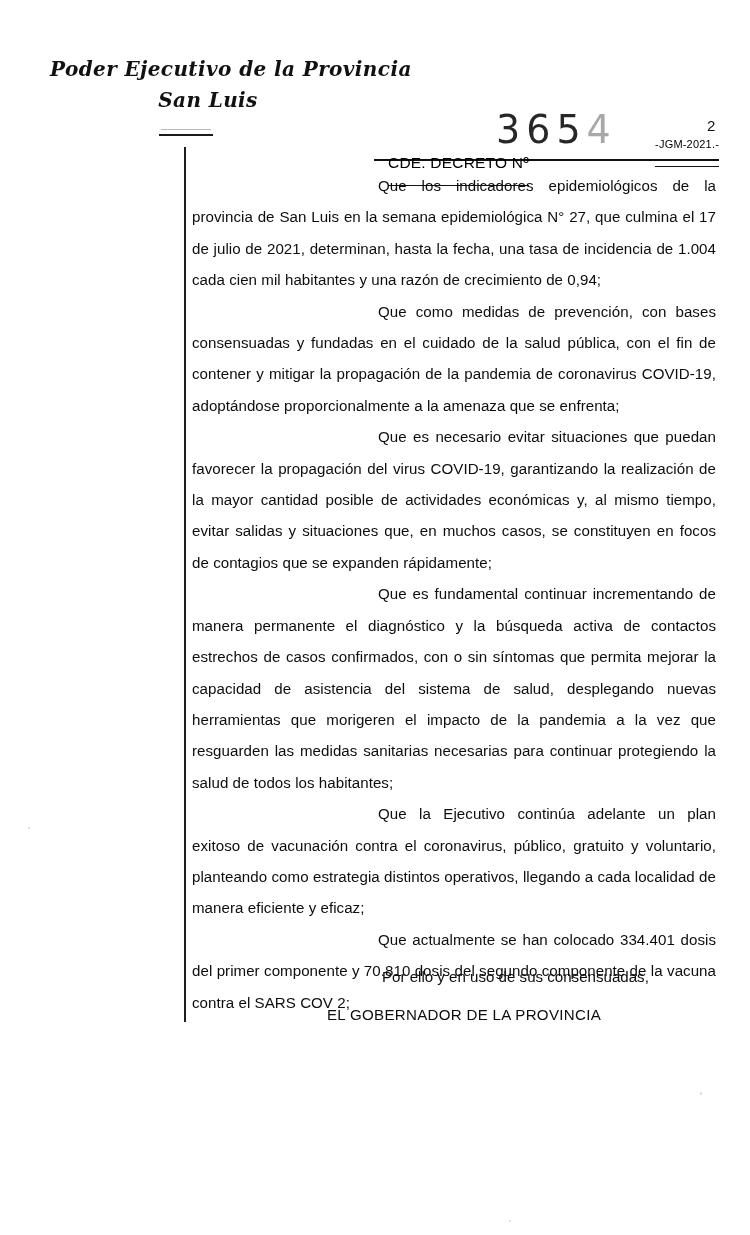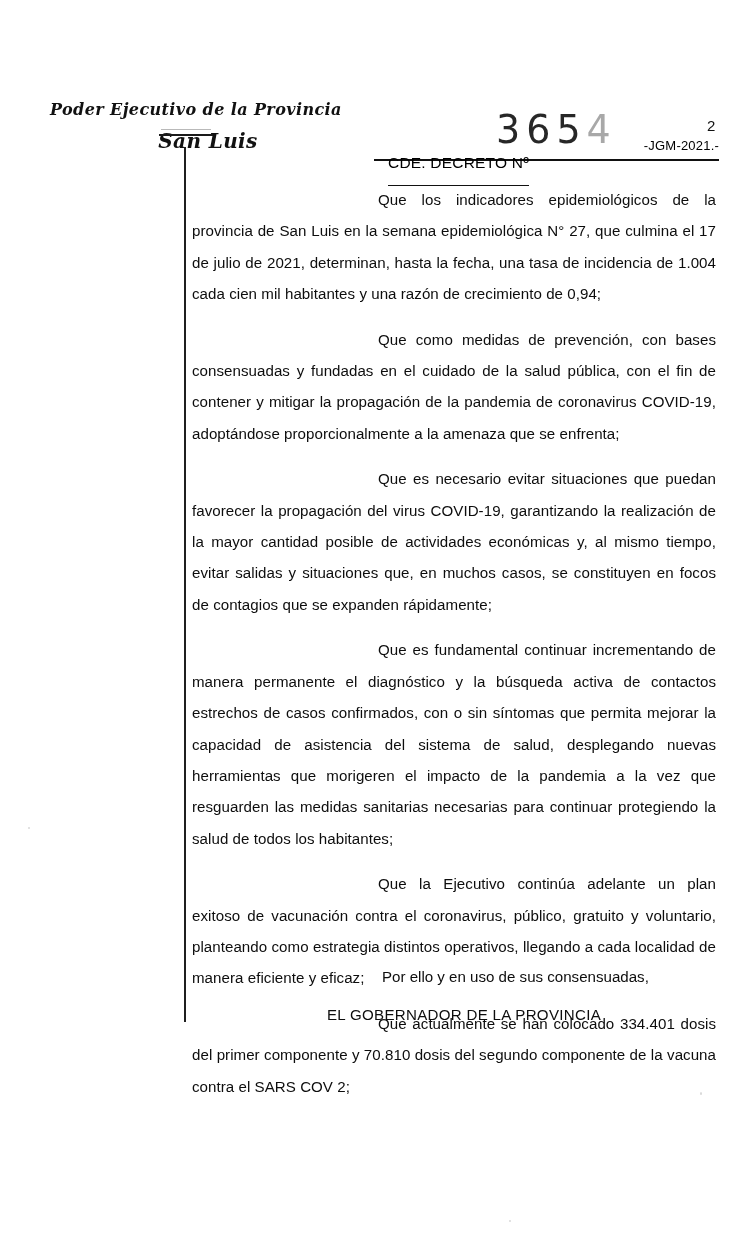--- a/index.html
+++ b/index.html
@@ -30,25 +30,24 @@
   }
   .lh-line {
     font-family: "DejaVu Serif", serif;
     font-style: italic;
     font-weight: bold;
     color: #111111;
     letter-spacing: 0.4px;
     white-space: nowrap;
   }
   .lh-line-1 {
-    font-size: 16px;
+    font-size: 20px;
     line-height: 22px;
     text-align: right;
     padding-left: 4px;
-    margin-top: 41px;
   }
   .lh-line-2 {
     font-size: 20px;
     line-height: 24px;
     text-align: center;
     padding-left: 34px;
     margin-top: 8px;
   }
 
   
@@ -113,25 +112,25 @@
     opacity: 0.92;
   }
   #decree-number .faded {
     color: #6f6f6f;
     opacity: 0.65;
   }
   #decree-suffix {
     position: absolute;
     right: 0;
     top: 2px;
-    font-size: 13px;
+    font-size: 11px;
     letter-spacing: 0.2px;
     white-space: nowrap;
     border-bottom: 1.6px solid #111;
-    padding-bottom: 7px;
+    padding-bottom: 16px;
   }
   
   #header-underline {
     position: absolute;
     left: 0;
     top: 23px;
     width: 345px;
     height: 1.6px;
     background: #111;
   }
@@ -149,21 +148,21 @@
     left: 192px;
     top: 170px;
     width: 524px;
   }
   .para {
     text-align: justify;
     text-justify: inter-word;
     font-size: 15.1px;
     line-height: 31.4px;
     color: #0d0d0d;
-    margin: 14px 0 0 0;
+    margin: 0 0 0 0;
     letter-spacing: 0.05px;
   }
   .para .lead {
     display: inline-block;
     width: 186px;
   }
 
   .closing {
     font-size: 15.1px;
     line-height: 31.4px;

